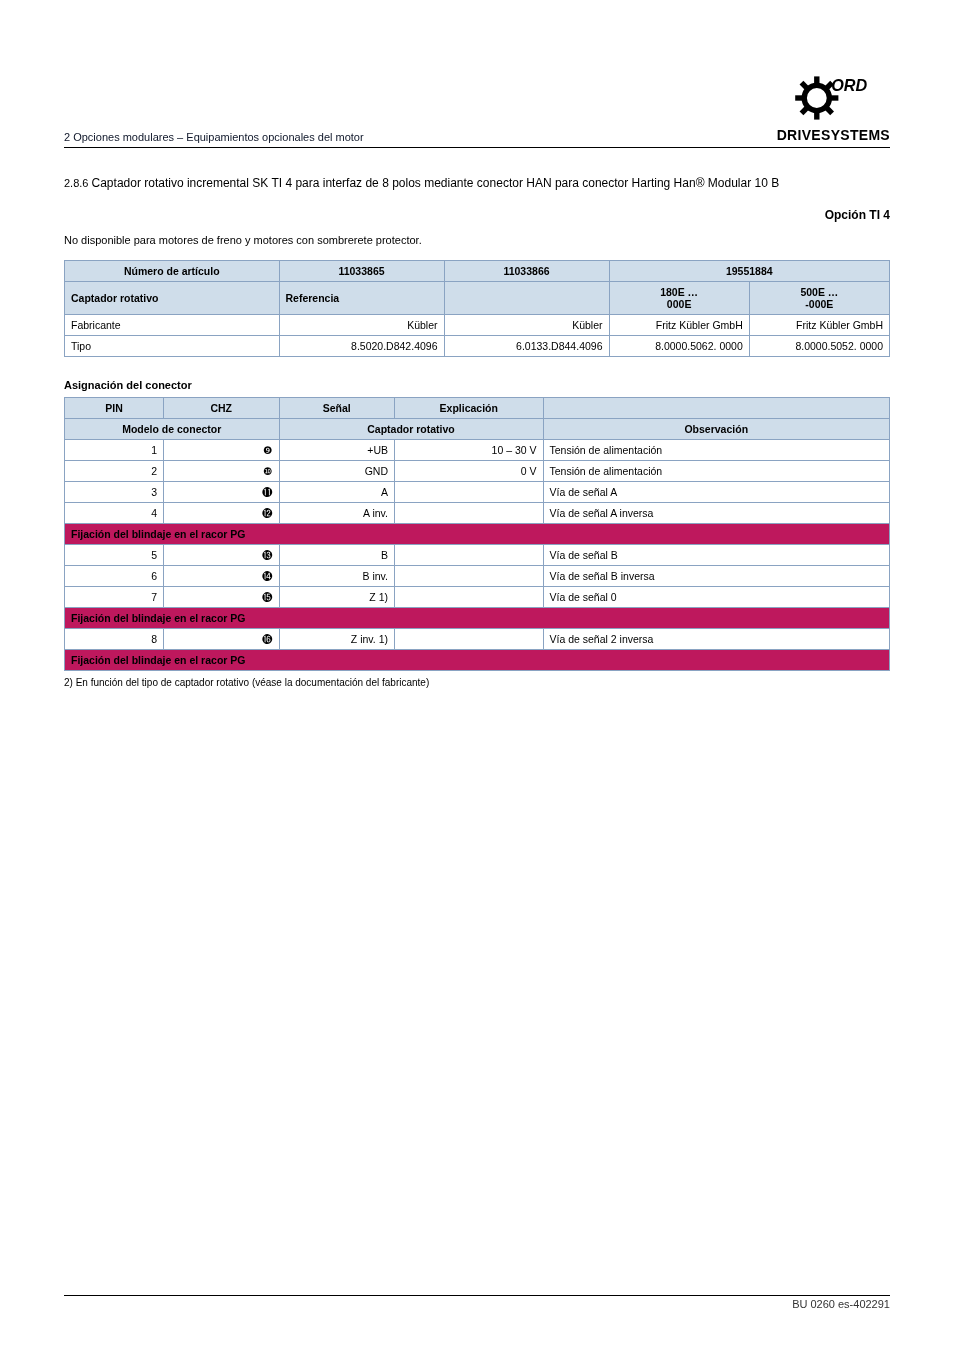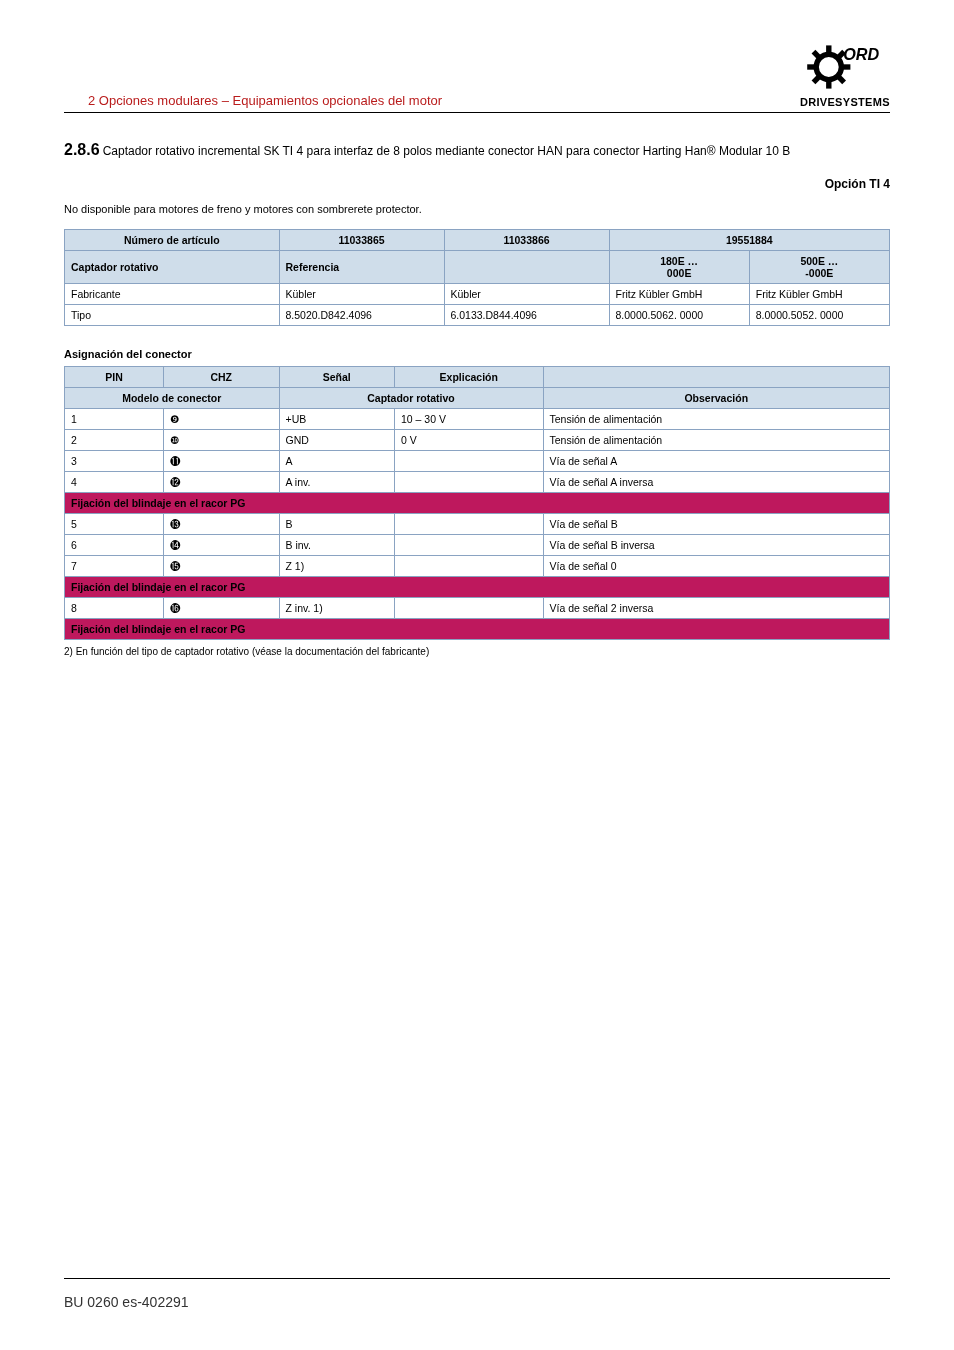--- a/index.html
+++ b/index.html
@@ -20,32 +20,32 @@
   }
   .header-row {
     display: flex;
     justify-content: space-between;
     align-items: flex-end;
     border-bottom: 1px solid #000;
     padding-bottom: 4px;
     margin-bottom: 28px;
   }
   .header-title {
-    font-size: 13px;
-    color: #b91c1c;
-    margin-left: 24px;
+    font-size: 11px;
+    color: #0f172a;
   }
   .logo {
-    text-align: left;
+    text-align: center;
+    margin-top: 31px;
   }
   .logo-svg { width: 90px; height: 54px; }
-  .logo-sub { font-size: 11px; font-weight: bold; letter-spacing: .3px; color:#000; }
+  .logo-sub { font-size: 14px; font-weight: bold; letter-spacing: .3px; color:#000; }
   .section-num {
-    font-weight: bold;
-    font-size: 16px;
+    font-weight: normal;
+    font-size: 11px;
     margin-bottom: 6px;
   }
   .section-label { font-size: 12px; }
   .option-line { font-weight: bold; font-size: 12px; margin: 18px 0 12px 0; text-align: right; }
   .avail-line { font-size: 11px; margin-bottom: 14px; }
   .subhead { font-size: 11px; font-weight: bold; margin: 22px 0 6px 0; }
 
   table { border-collapse: collapse; width: 100%; table-layout: fixed; }
   th, td {
     border: 1px solid #8aa3c2;
@@ -53,34 +53,34 @@
     font-size: 10.5px;
     vertical-align: middle;
     text-align: left;
     background: #fff;
   }
   th {
     background: #cfddea;
     font-weight: bold;
     text-align: center;
   }
-  td.center { text-align: left; }
+  td.center { text-align: right; }
   tr.band td { background: #be185d; font-weight: bold; }
 
   .footnotes { font-size: 10px; margin-top: 6px; }
   .footer {
     position: absolute;
     bottom: 40px;
     left: 64px;
     right: 64px;
     border-top: 1px solid #000;
-    padding-top: 15px;
-    font-size: 14px;
+    padding-top: 2px;
+    font-size: 11px;
     display: flex;
-    justify-content: flex-start;
+    justify-content: flex-end;
     color: #333;
   }
 </style>
 </head>
 <body>
 
 <div class="page">
 
   <div class="header-row">
     <div class="header-title">2 Opciones modulares – Equipamientos opcionales del motor</div>

